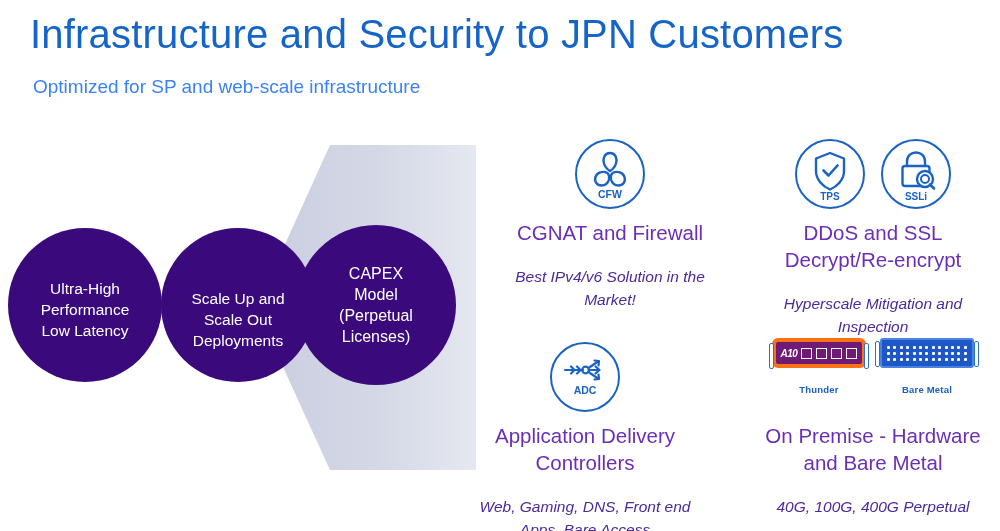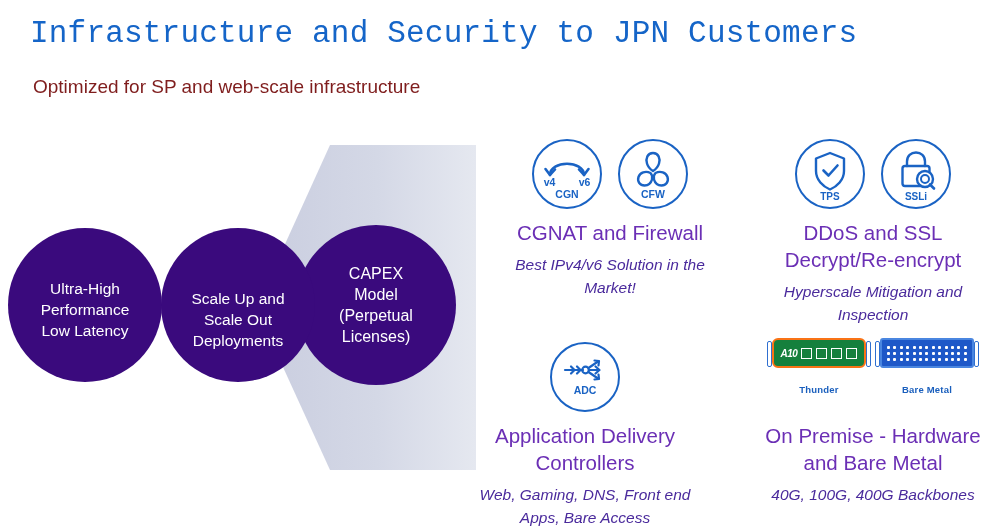--- a/index.html
+++ b/index.html
@@ -14,35 +14,34 @@
     overflow: hidden;
     font-family: "Liberation Sans", sans-serif;
     -webkit-font-smoothing: antialiased;
   }
 
   
   #slide-title {
     position: absolute;
     left: 30px;
     top: 8px;
-    font-size: 31px;
+    font-size: 40px;
     line-height: 52px;
     color: #1565c8;
     font-weight: 400;
     letter-spacing: 0.2px;
     white-space: nowrap;
-    font-family: Liberation Mono, monospace;
   }
   #slide-subtitle {
     position: absolute;
     left: 33px;
     top: 74px;
     font-size: 19px;
     line-height: 26px;
-    color: #7f1d1d;
+    color: #3b82f6;
     font-weight: 400;
     white-space: nowrap;
   }
 
   
   #left-diagram {
     position: absolute;
     left: 0;
     top: 120px;
     width: 500px;
@@ -101,21 +100,21 @@
     line-height: 27px;
     font-weight: 400;
     margin-top: 6px;
   }
   .feature-sub {
     color: #4a2a9c;
     font-size: 15.5px;
     line-height: 23px;
     font-style: italic;
     font-weight: 400;
-    margin-top: 7px;
+    margin-top: 19px;
   }
 
   #feature-cgnat    { left: 490px; top: 135px; width: 240px; }
   #feature-ddos     { left: 748px; top: 135px; width: 250px; }
   #feature-adc      { left: 465px; top: 338px; width: 240px; }
   #feature-hardware { left: 748px; top: 338px; width: 250px; }
 
   
   .device-row {
     display: flex;
@@ -128,23 +127,23 @@
   .device-caption {
     font-size: 9.5px;
     font-weight: bold;
     color: #1a5fbd;
     margin-top: 16px;
     letter-spacing: 0.2px;
   }
   .thunder-box {
     width: 94px;
     height: 30px;
-    background: #15803d;
+    background: #701a75;
     border-radius: 6px;
-    border: 2px solid #f97316;
+    border: 4px solid #f97316;
     box-sizing: border-box;
     display: flex;
     align-items: center;
     justify-content: center;
     gap: 4px;
     position: relative;
   }
   .thunder-logo {
     color: #ffffff;
     font-size: 10px;
@@ -220,30 +219,20 @@
     <span class="venn-label" style="white-space: pre-line;">CAPEX
 Model
 (Perpetual
 Licenses)</span>
   </div>
 </div>
 
 <div class="feature" id="feature-cgnat">
   <div class="feature-icons">
 
-    <span class="icon-badge">
-      <svg width="66" height="66" viewBox="0 0 66 66">
-        <path d="M16 34 C16 19, 50 19, 50 34" fill="none" stroke="#1a63c4" stroke-width="2.6" stroke-linecap="round"></path>
-        <path d="M16 34 l-4.5 -6 M16 34 l5 -5.5" fill="none" stroke="#1a63c4" stroke-width="2.6" stroke-linecap="round"></path>
-        <path d="M50 34 l-5 -5.5 M50 34 l4.5 -6" fill="none" stroke="#1a63c4" stroke-width="2.6" stroke-linecap="round"></path>
-        <text x="15.5" y="45" font-family="Liberation Sans, sans-serif" font-size="10.5" font-weight="bold" fill="#1a63c4" text-anchor="middle">v4</text>
-        <text x="50.5" y="45" font-family="Liberation Sans, sans-serif" font-size="10.5" font-weight="bold" fill="#1a63c4" text-anchor="middle">v6</text>
-        <text x="33" y="57" font-family="Liberation Sans, sans-serif" font-size="10.5" font-weight="bold" fill="#1a63c4" text-anchor="middle">CGN</text>
-      </svg>
-    </span>
 
     <span class="icon-badge">
       <svg width="66" height="66" viewBox="0 0 66 66">
         <g fill="none" stroke="#1a63c4" stroke-width="2.4" stroke-linejoin="round">
           <path d="M33 12 C27.5 12, 25.5 17.5, 27 22.5 C28 26, 30.5 28.5, 33 30 C35.5 28.5, 38 26, 39 22.5 C40.5 17.5, 38.5 12, 33 12 Z"></path>
           <path d="M30.5 32 C25.5 29.5, 20 31.5, 18.5 36 C17 40.5, 20 44.5, 24.5 44.5 C28 44.5, 31 42, 32 38.5 C32.6 36.3, 32 33.6, 30.5 32 Z"></path>
           <path d="M35.5 32 C40.5 29.5, 46 31.5, 47.5 36 C49 40.5, 46 44.5, 41.5 44.5 C38 44.5, 35 42, 34 38.5 C33.4 36.3, 34 33.6, 35.5 32 Z"></path>
         </g>
         <text x="33" y="57" font-family="Liberation Sans, sans-serif" font-size="10.5" font-weight="bold" fill="#1a63c4" text-anchor="middle">CFW</text>
       </svg>
@@ -366,14 +355,14 @@
             <i class="dot"></i>
             <i class="dot"></i>
             <i class="dot"></i>
         </div>
         <span class="ear right"></span>
       </div>
       <div class="device-caption">Bare Metal</div>
     </div>
   </div>
   <div class="feature-heading">On Premise - Hardware and Bare Metal</div>
-  <div class="feature-sub">40G, 100G, 400G Backbones</div>
+  <div class="feature-sub">40G, 100G, 400G Perpetual</div>
 </div>
 
 </body></html>

